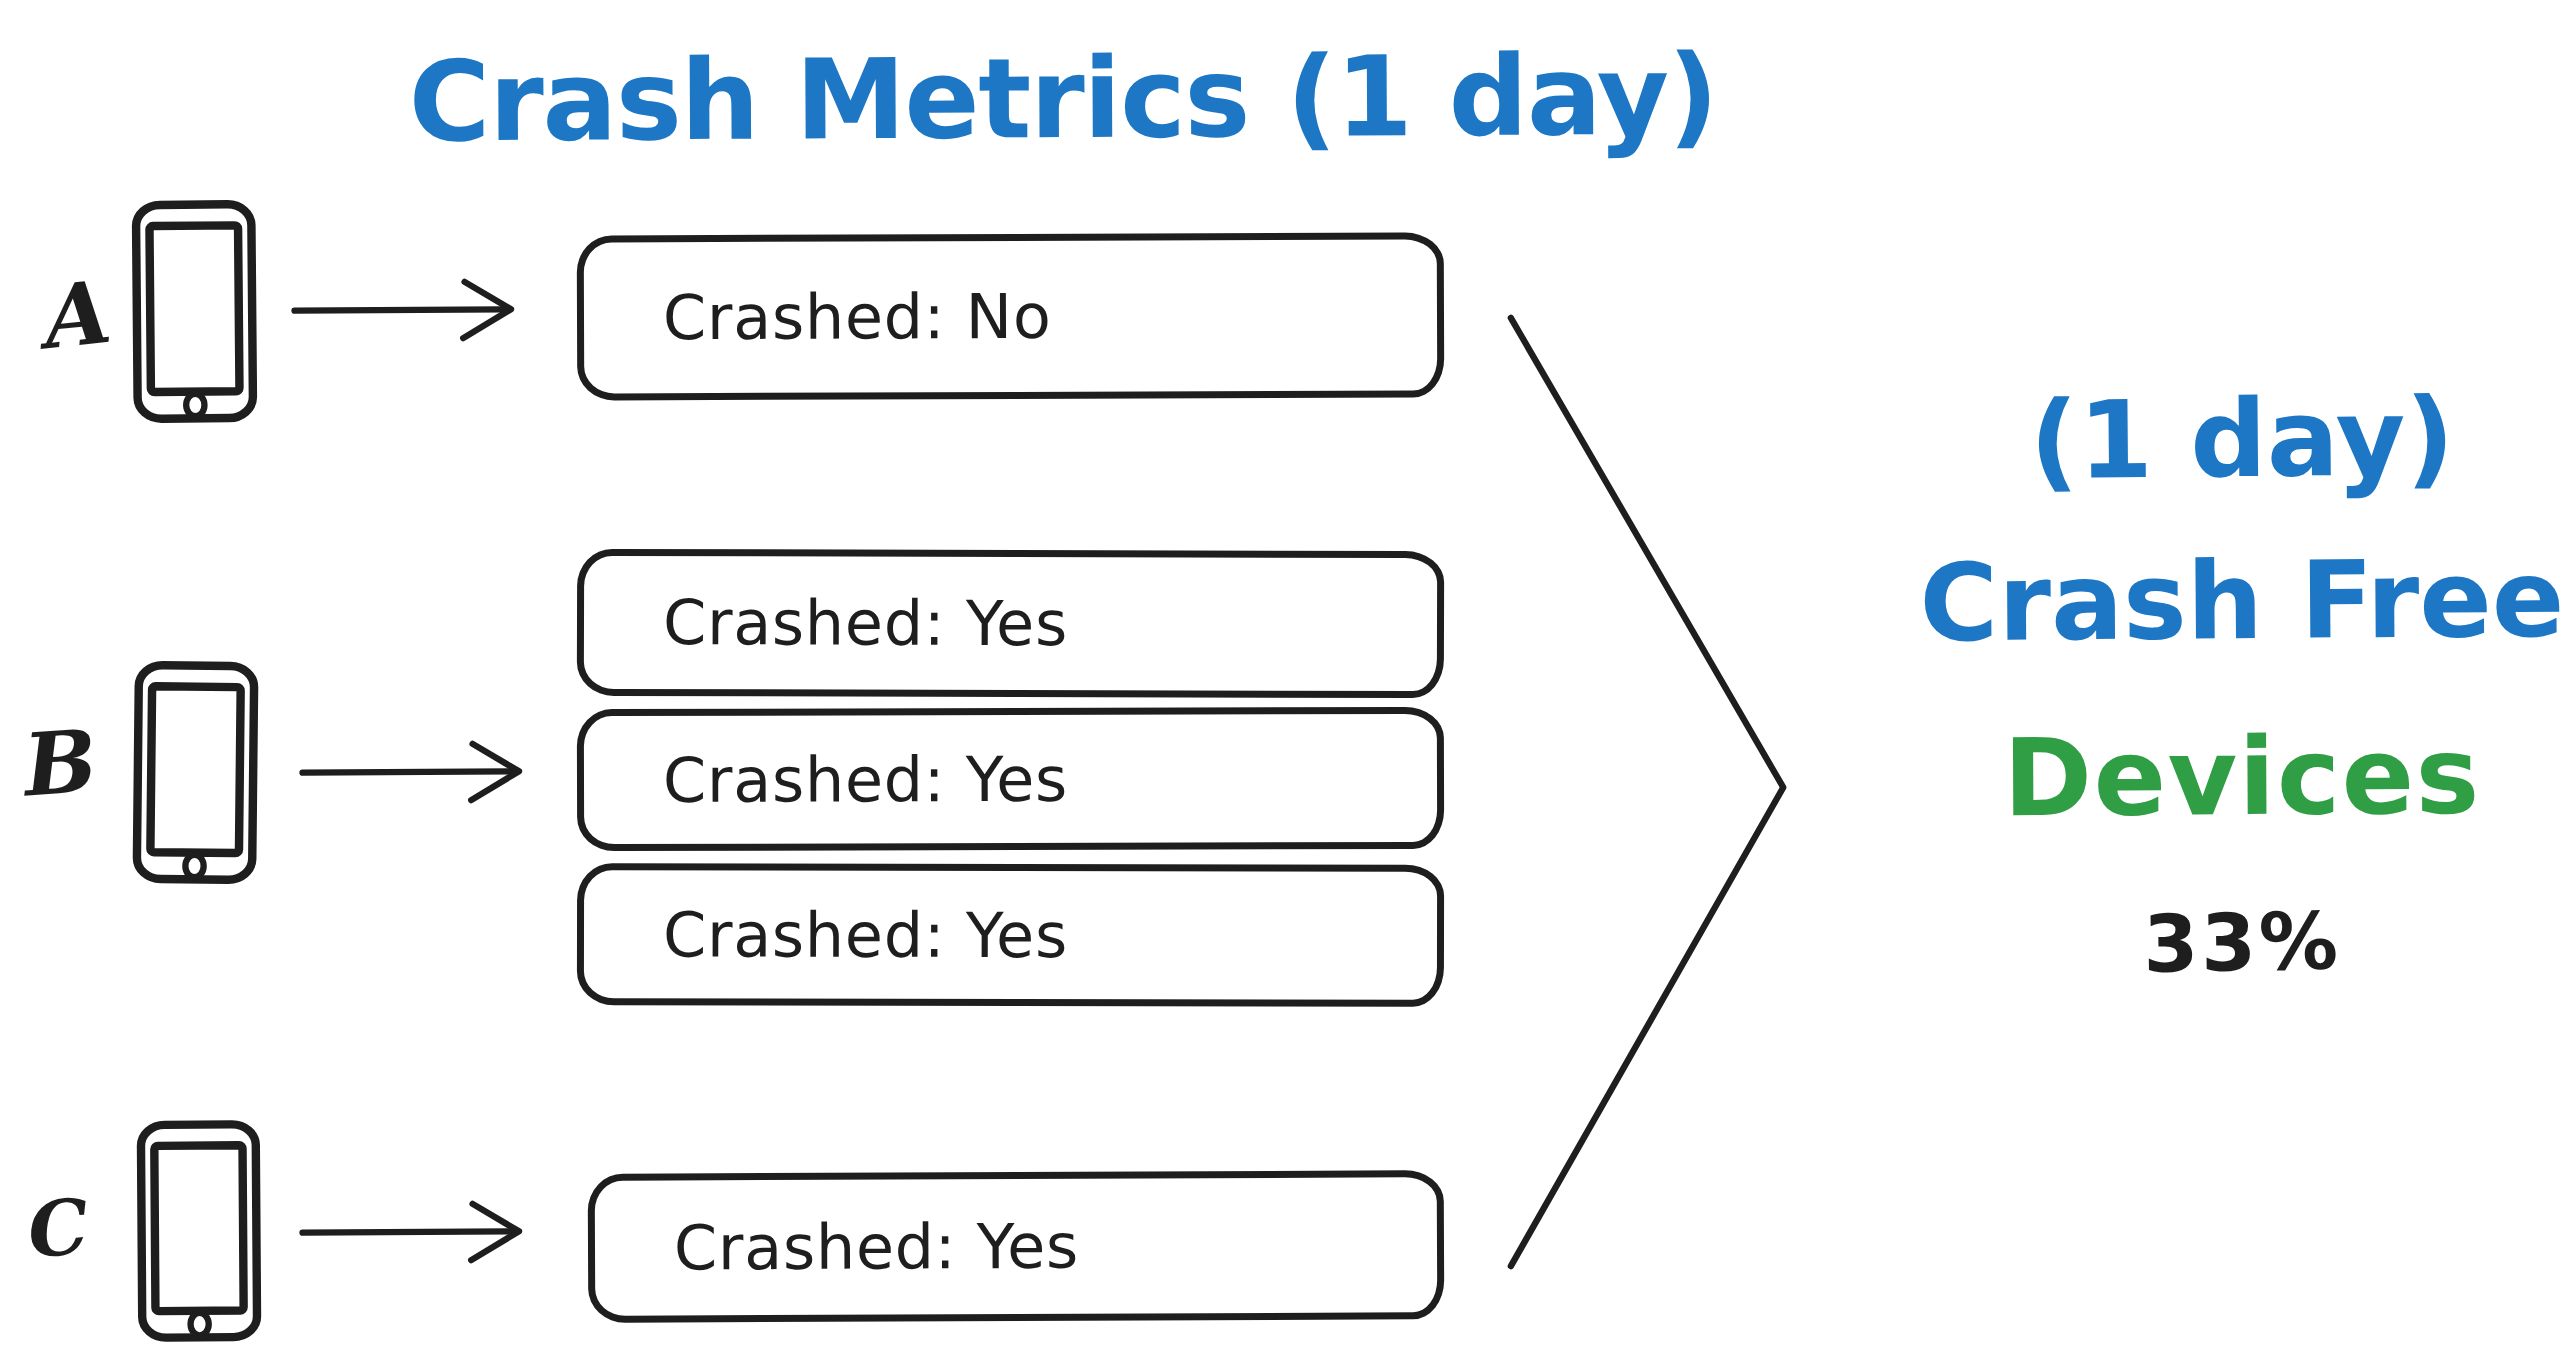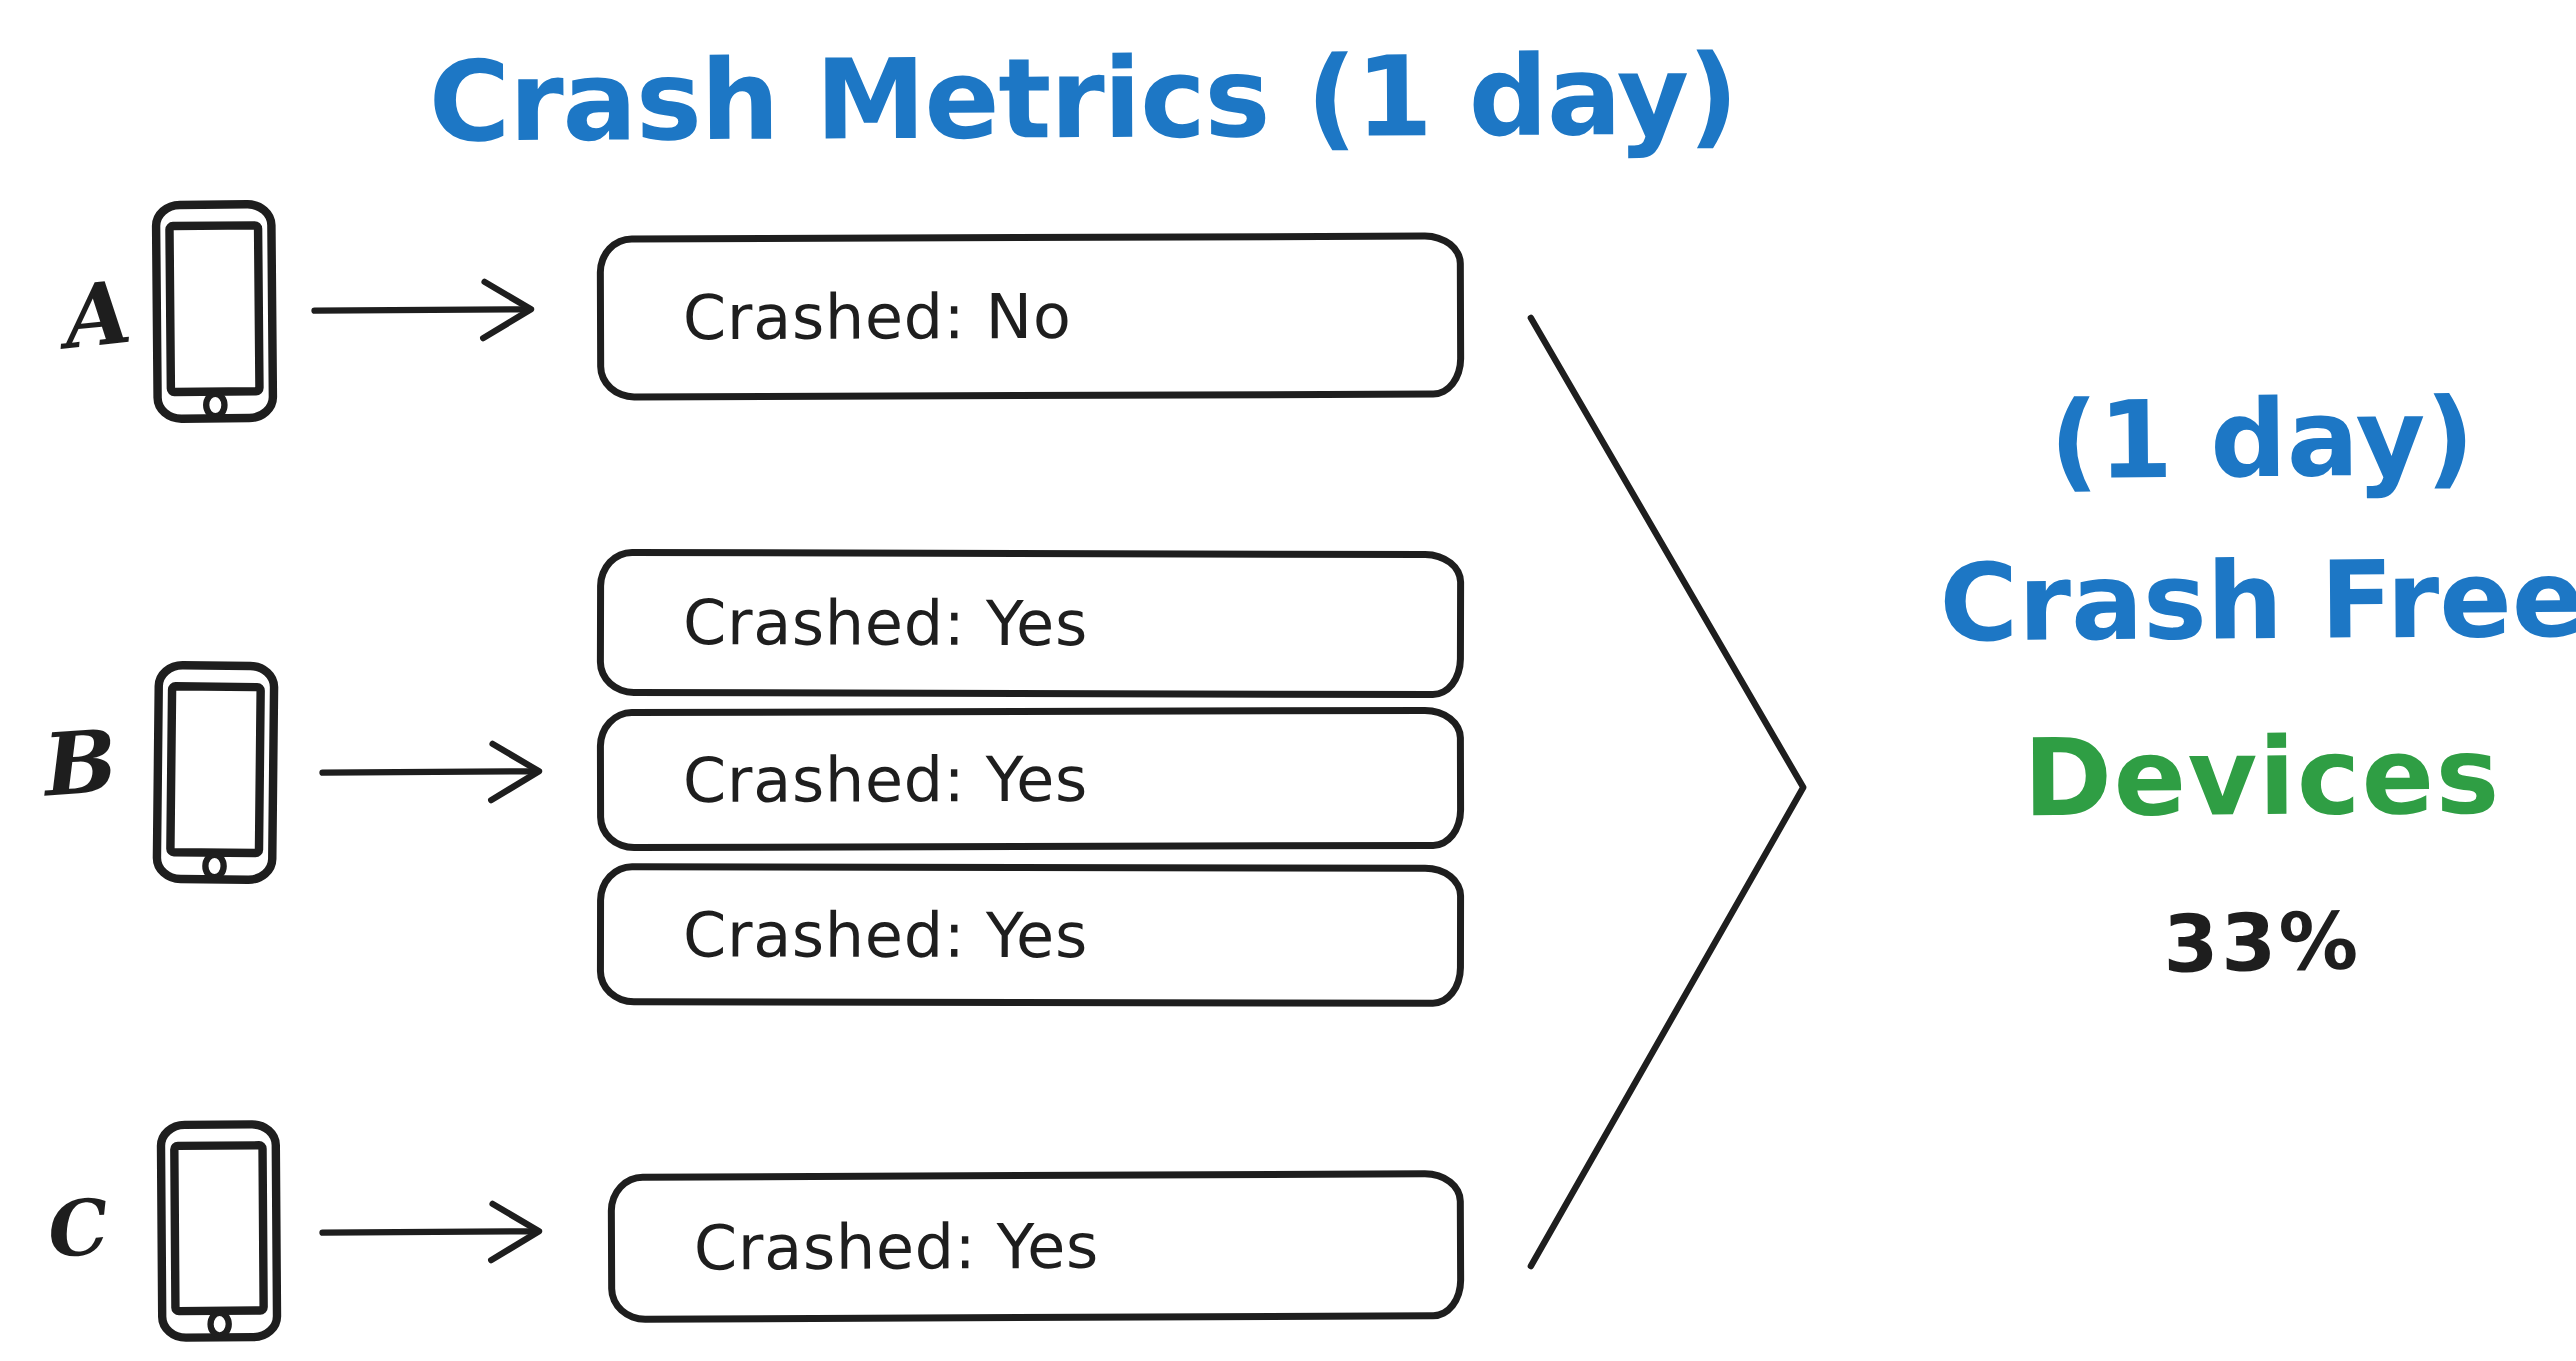--- a/index.html
+++ b/index.html
@@ -3,21 +3,21 @@
 <meta charset="utf-8">
 <style>
   * { margin: 0; padding: 0; box-sizing: border-box; }
   html, body { background: #ffffff; }
   body {
     width: 2576px; height: 1362px; overflow: hidden;
     font-family: "DejaVu Sans", "Liberation Sans", sans-serif;
   }
   .canvas {
     position: relative; width: 2092px; height: 1362px;
-    background: var(--canvas_bg, #fff); color: var(--ink, #1e1e1e); margin-left: 20px;
+    background: var(--canvas_bg, #fff); color: var(--ink, #1e1e1e);
   }
   .abs { position: absolute; }
 
   .title {
     left: 394px; top: 34px; width: 1338px;
     font-size: 111px; font-weight: 700; letter-spacing: -1.4px;
     color: var(--blue); text-align: center; white-space: nowrap;
     transform: rotate(-0.3deg);
   }
 

